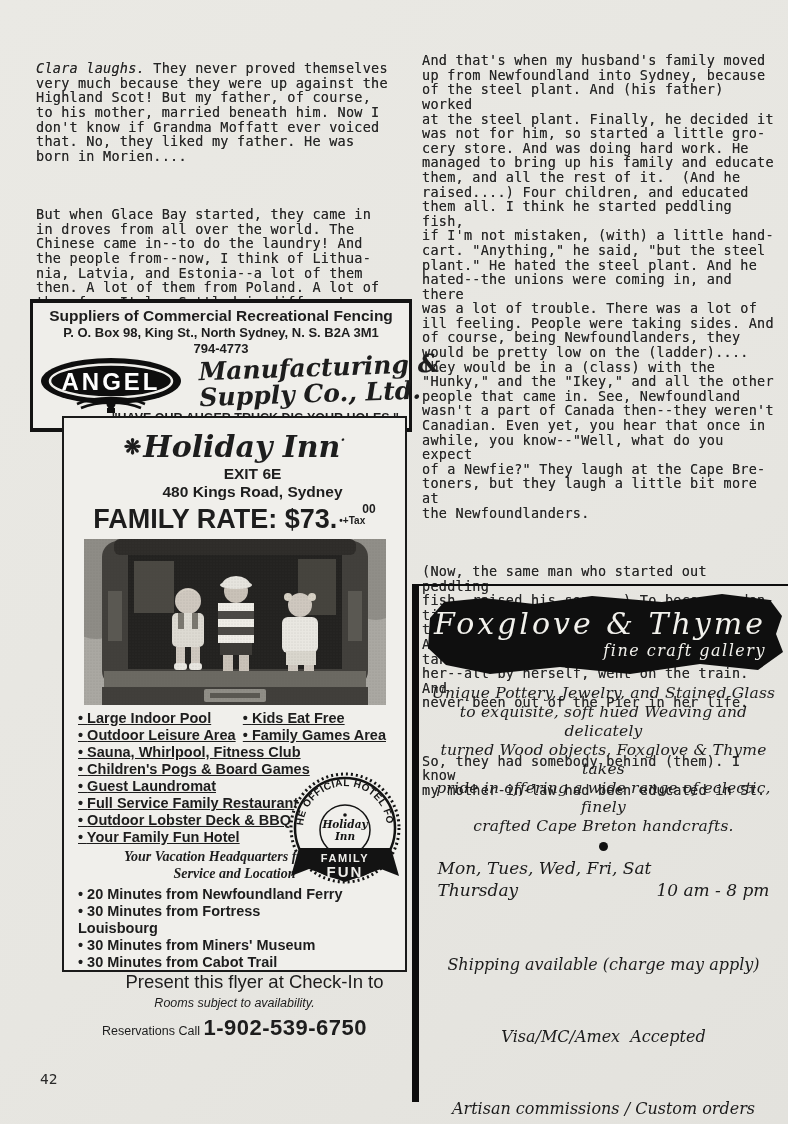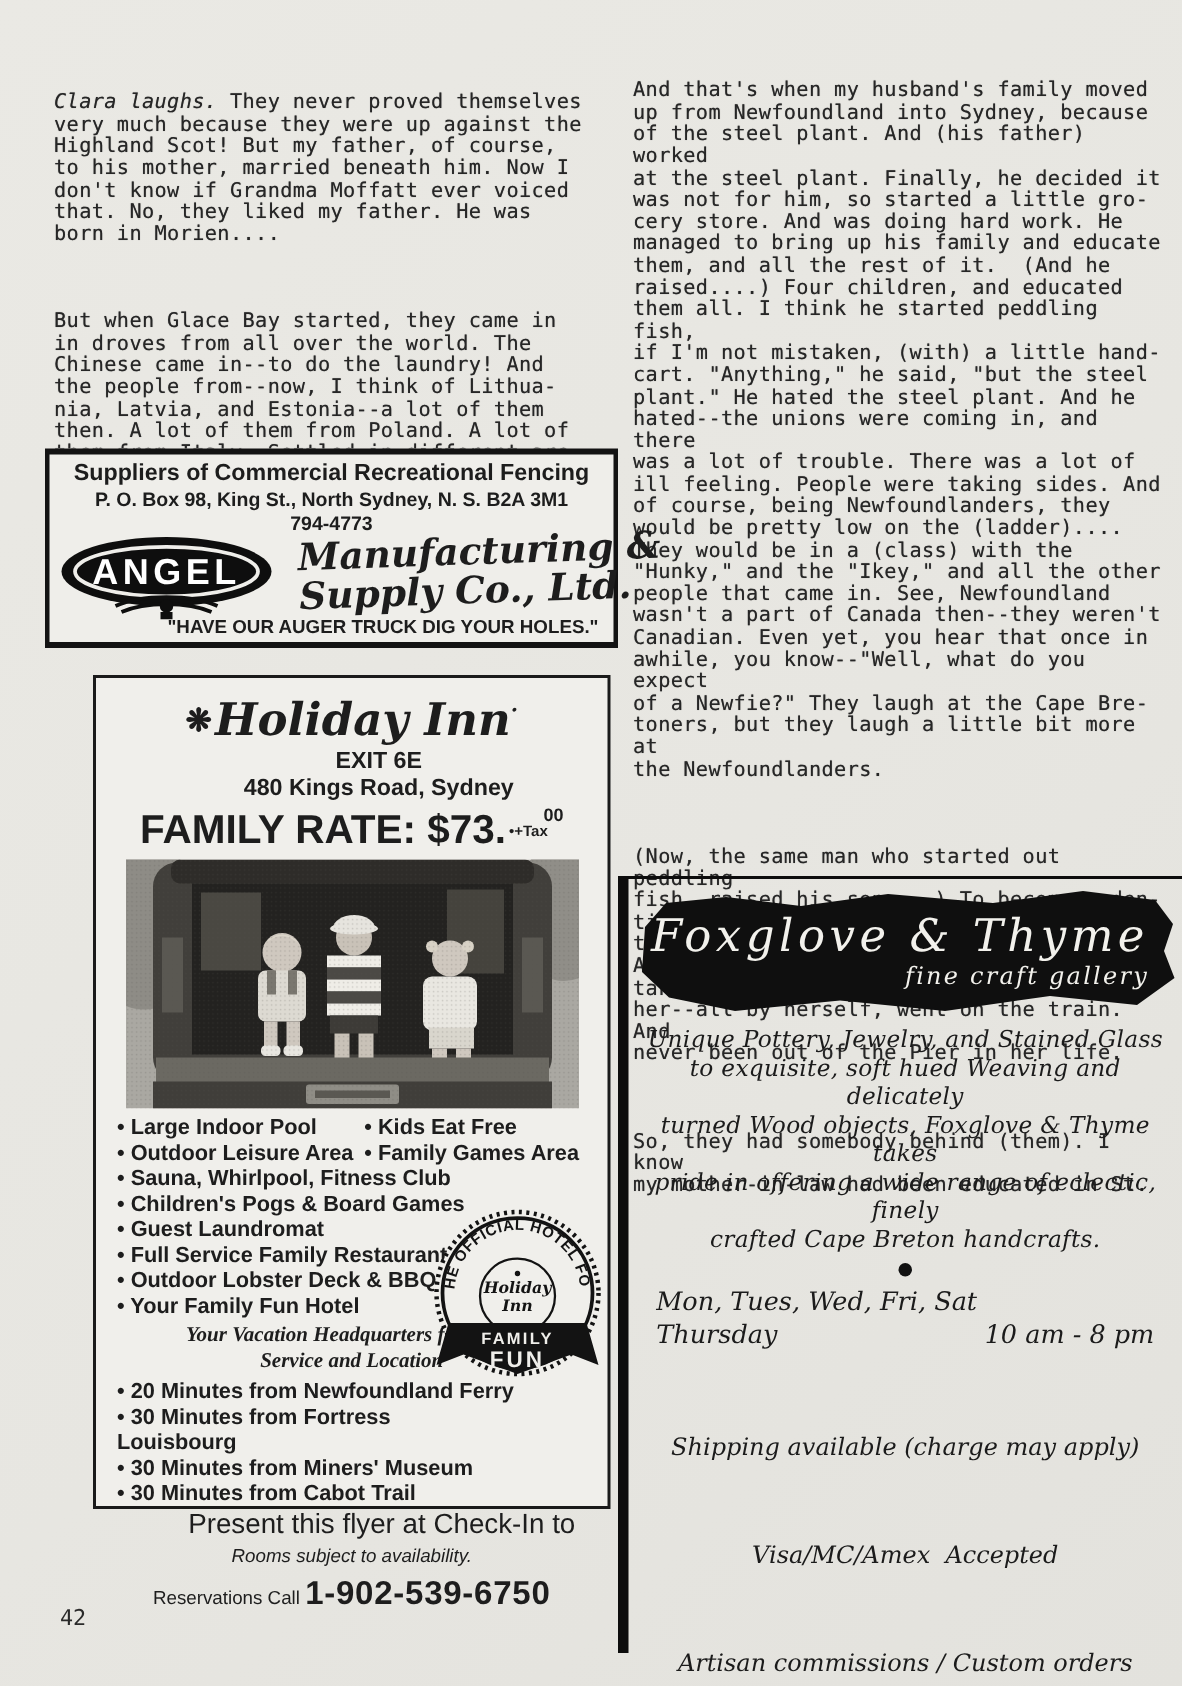--- a/index.html
+++ b/index.html
@@ -34,34 +34,34 @@
     margin-left:2px;margin-top:-2px;transform:rotate(-2deg);
     font-family:"DejaVu Serif",serif;font-style:italic;font-weight:bold;
     font-size:25px;line-height:26px;text-align:left;white-space:nowrap;
   }
   .angel-tagline{
     position:absolute;right:10px;bottom:3px;font-weight:bold;font-size:12.5px;
   }
 
   
   #holiday-ad{
-    position:absolute;left:62px;top:450px;width:345px;height:556px;
+    position:absolute;left:62px;top:416px;width:345px;height:556px;
     box-sizing:border-box;border:2px solid #1a1a1a;background:#f0efeb;
     text-align:center;
   }
   .hi-brand{margin-top:4px;font-family:"DejaVu Serif",serif;font-style:italic;font-weight:bold;font-size:30px;line-height:36px;white-space:nowrap;}
   .hi-star{font-style:normal;font-size:21px;vertical-align:3px;margin-right:2px;}
   .hi-mark{font-size:14px;vertical-align:12px;}
   .hi-exit,.hi-addr{font-weight:bold;font-size:15.5px;line-height:18px;padding-left:36px;}
   .hi-rate{font-weight:bold;font-size:27px;line-height:32px;margin-top:2px;white-space:nowrap;}
   .rate-stack{display:inline-block;vertical-align:top;text-align:left;margin-left:2px;}
   .rate-stack .sup{display:block;font-size:12px;line-height:12px;padding-left:23px;}
   .rate-stack .sub{display:block;font-size:10px;line-height:11px;}
   .hi-photo{display:block;margin:4px auto 0;}
-  .hi-amen{position:relative;text-align:left;padding:5px 16px 0 14px;font-weight:bold;font-size:14.5px;line-height:17px;}
+  .hi-amen{position:relative;text-align:left;padding:5px 16px 0 14px;font-weight:bold;font-size:14.5px;line-height:17px;text-decoration:underline;}
   .a-two{display:flex;}
   .a-two .a-item:first-child{width:53%;}
   .a-item::before{content:"• ";}
   .hi-badge{position:absolute;right:2px;top:352px;}
   .hi-tagline{margin-top:3px;font-family:"Liberation Serif",serif;font-style:italic;font-weight:bold;font-size:14px;line-height:16.5px;}
   .hi-dist{text-align:left;padding:4px 0 0 14px;font-weight:bold;font-size:14.5px;line-height:17px;position:relative;z-index:2;width:78%;}
   .hi-staff{margin-top:5px;font-size:15px;line-height:19px;}
   .hi-flyer{margin-top:1px;font-size:18.5px;line-height:20.5px;padding-left:40px;}
   .hi-note{margin-top:3px;font-style:italic;font-size:12.5px;line-height:15px;}
   .hi-resv{margin-top:4px;white-space:nowrap;}

